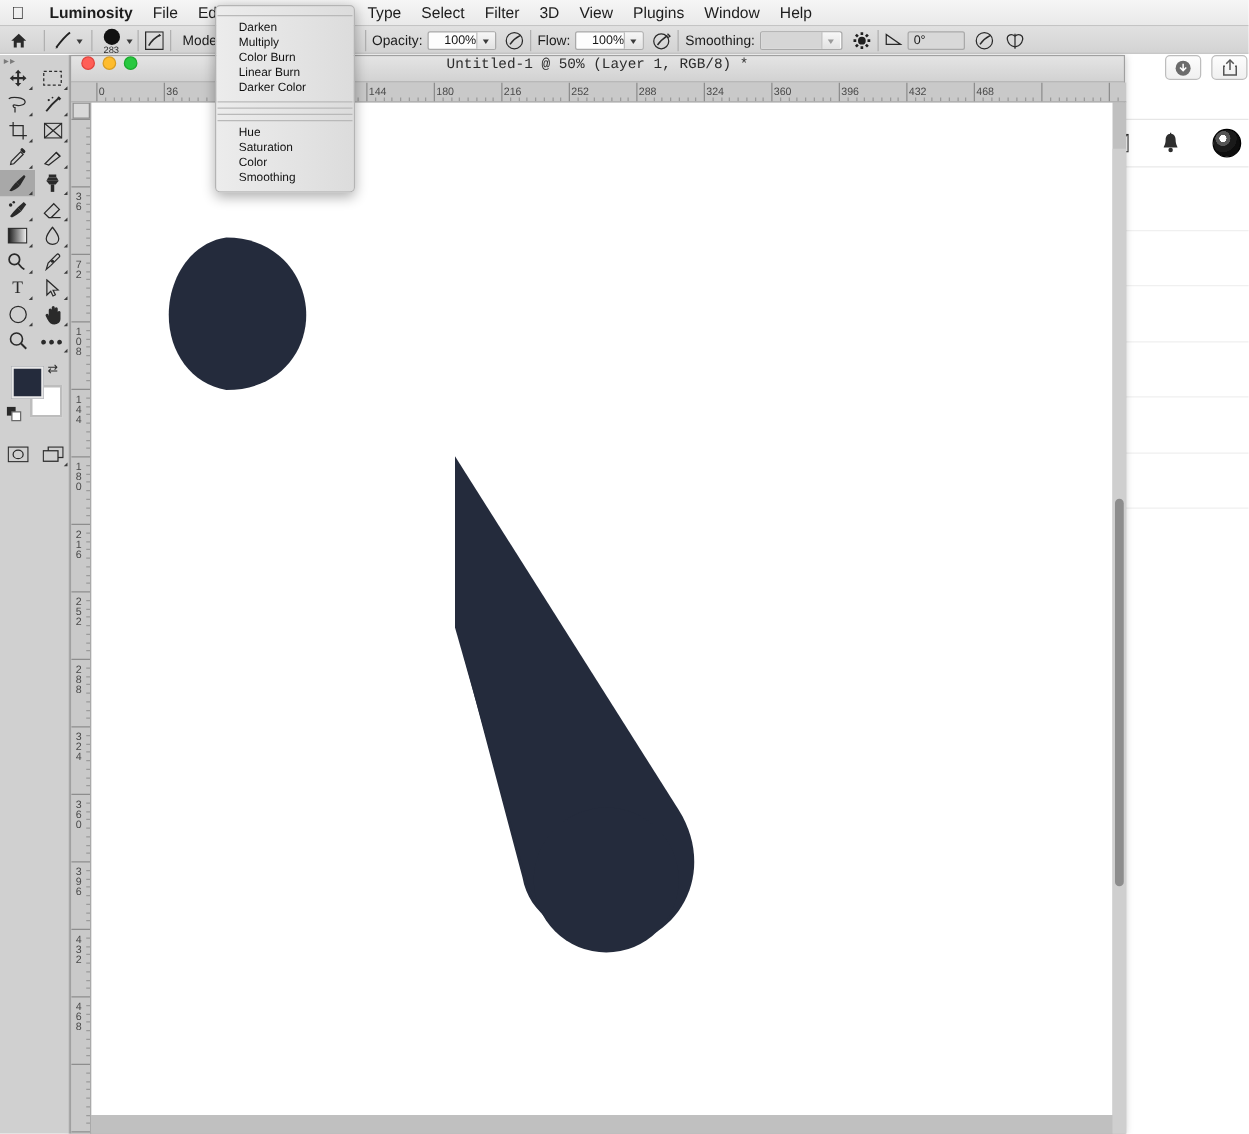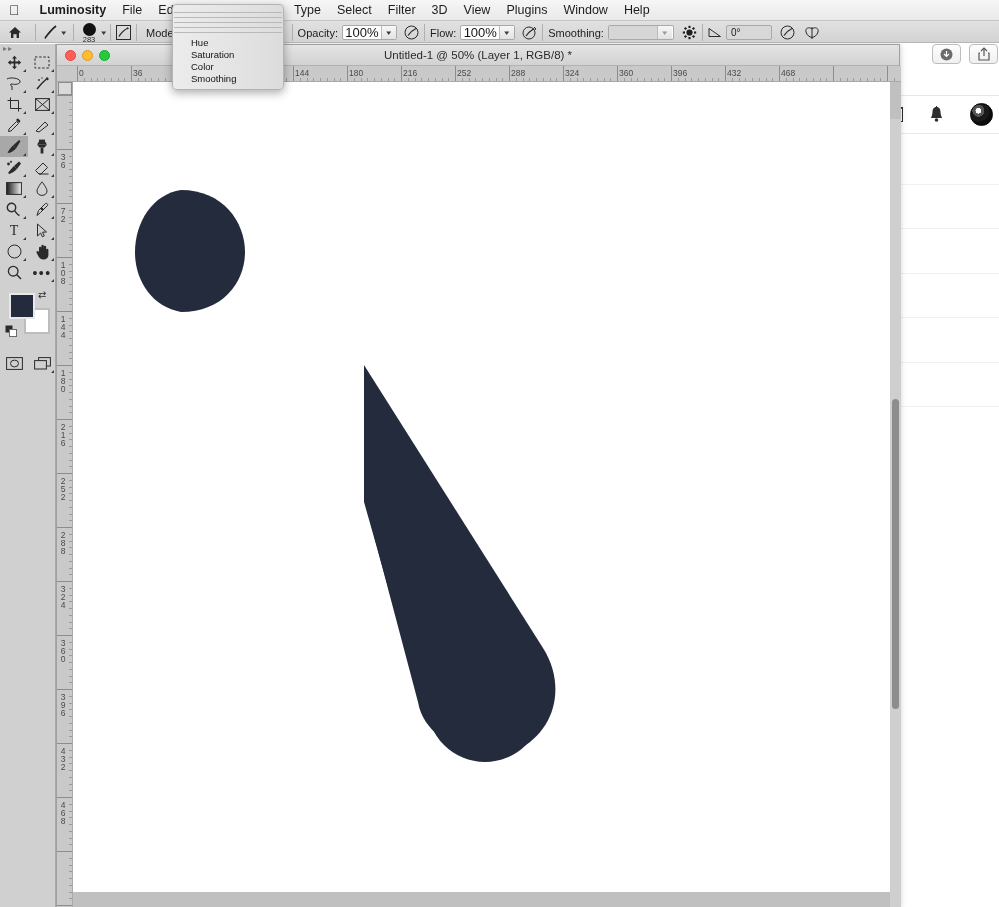--- a/index.html
+++ b/index.html
@@ -74,21 +74,21 @@
   .ob-dot {
     position:absolute; left:4px; top:1px; width:13px; height:13px; border-radius:50%;
     background:#111;
   }
   .ob-num { position:absolute; left:0; top:13px; width:21px; text-align:center; font-size:7.5px; color:#2b2b2b; }
   .ob-label { font-size:11px; color:#1c1c1c; margin-right:4px; white-space:nowrap;}
   .ob-combo {
     display:flex; align-items:center; height:15px;
     border:1px solid #a9a9a9; border-radius:2px; background:#fdfdfd;
   }
-  .ob-combo .v { width:38px; text-align:center; font-size:13px; color:#151515; }
+  .ob-combo .v { width:38px; text-align:right; font-size:10px; color:#151515; }
   .ob-combo .b { width:15px; height:13px; border-left:1px solid #bbb;
                  background:linear-gradient(#f7f7f7,#e2e2e2); display:flex;
                  align-items:center; justify-content:center; }
   .ob-combo.empty { width:66px; }
   .ob-combo.empty .v { width:48px; background:#d6d6d6; height:13px; }
   .ob-angle { display:flex; align-items:center; gap:4px; }
   .ob-anglefield { width:46px; height:15px; background:#d8d8d8; border:1px solid #a9a9a9;
      border-radius:2px; font-size:10px; color:#1a1a1a; display:flex; align-items:center; padding-left:4px;}
   .icon-btn { display:flex; align-items:center; justify-content:center; color:#2a2a2a; }
 
@@ -112,21 +112,21 @@
 
   
   #docwin {
     position:absolute; left:56px; top:44px; width:844px; height:863px;
     background:#c8c8c8; border:1px solid #a0a0a0; z-index:20;
     box-shadow: 0 1px 6px rgba(0,0,0,0.25);
   }
   #doctitle {
     height:21px; background:linear-gradient(#e4e4e4,#d2d2d2);
     border-bottom:1px solid #b2b2b2; position:relative;
-    display:flex; align-items:center;
+    display:flex; align-items:flex-start;font-family:Liberation Mono, monospace;
   }
   .tl-lights { display:flex; gap:6px; padding-left:8px; }
   .tl { width:11px; height:11px; border-radius:50%; }
   .tl.r { background:#ff5f57; border:1px solid #e0443e; }
   .tl.y { background:#febc2e; border:1px solid #d89d22; }
   .tl.g { background:#28c840; border:1px solid #1ba92d; }
   .tl-title {
     position:absolute; left:0; right:0; text-align:center; font-size:11.5px;
     color:#2b2b2b; pointer-events:none;
   }
@@ -873,20 +873,27 @@
     </div>
     <div id="vscroll">
       <div id="vthumb"></div>
     </div>
   </div>
 
 </div>
 
 <div id="blendmenu">
     <div class="bm-divider"></div>
+    <div class="bm-group">
+      <div class="bm-item"><span>Darken</span></div>
+      <div class="bm-item"><span>Multiply</span></div>
+      <div class="bm-item"><span>Color Burn</span></div>
+      <div class="bm-item"><span>Linear Burn</span></div>
+      <div class="bm-item"><span>Darker Color</span></div>
+    </div>
     <div class="bm-divider"></div>
     <div class="bm-divider"></div>
     <div class="bm-divider"></div>
     <div class="bm-divider"></div>
     <div class="bm-group">
       <div class="bm-item"><span>Hue</span></div>
       <div class="bm-item"><span>Saturation</span></div>
       <div class="bm-item"><span>Color</span></div>
       <div class="bm-item"><span>Smoothing</span></div>
     </div>

